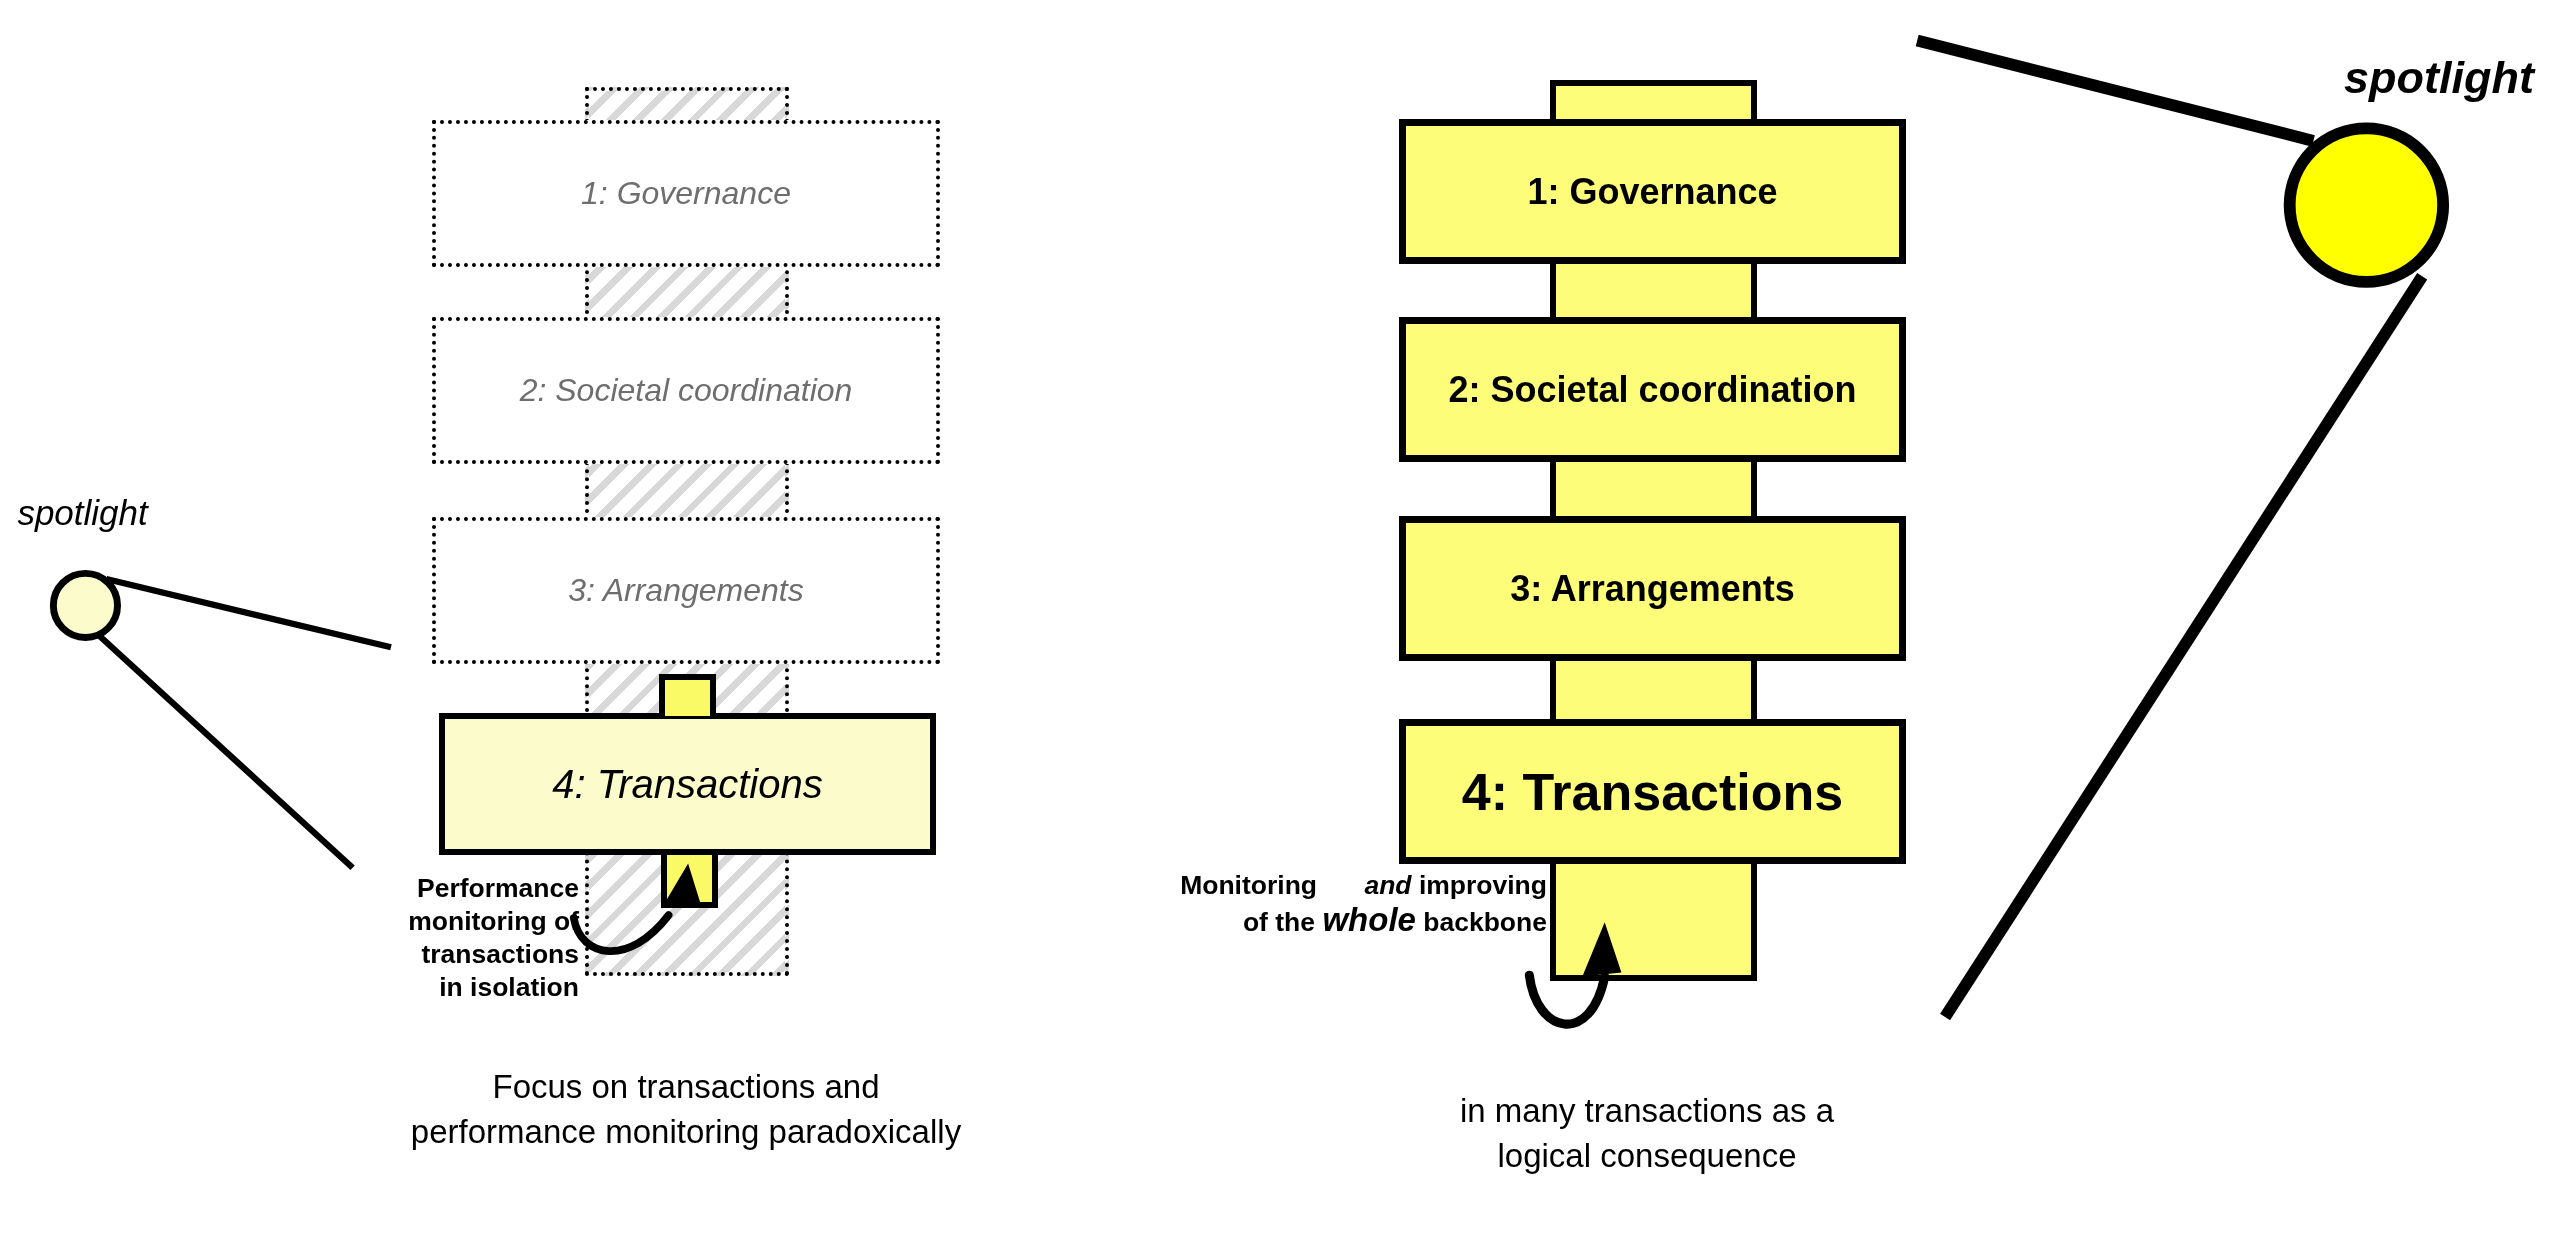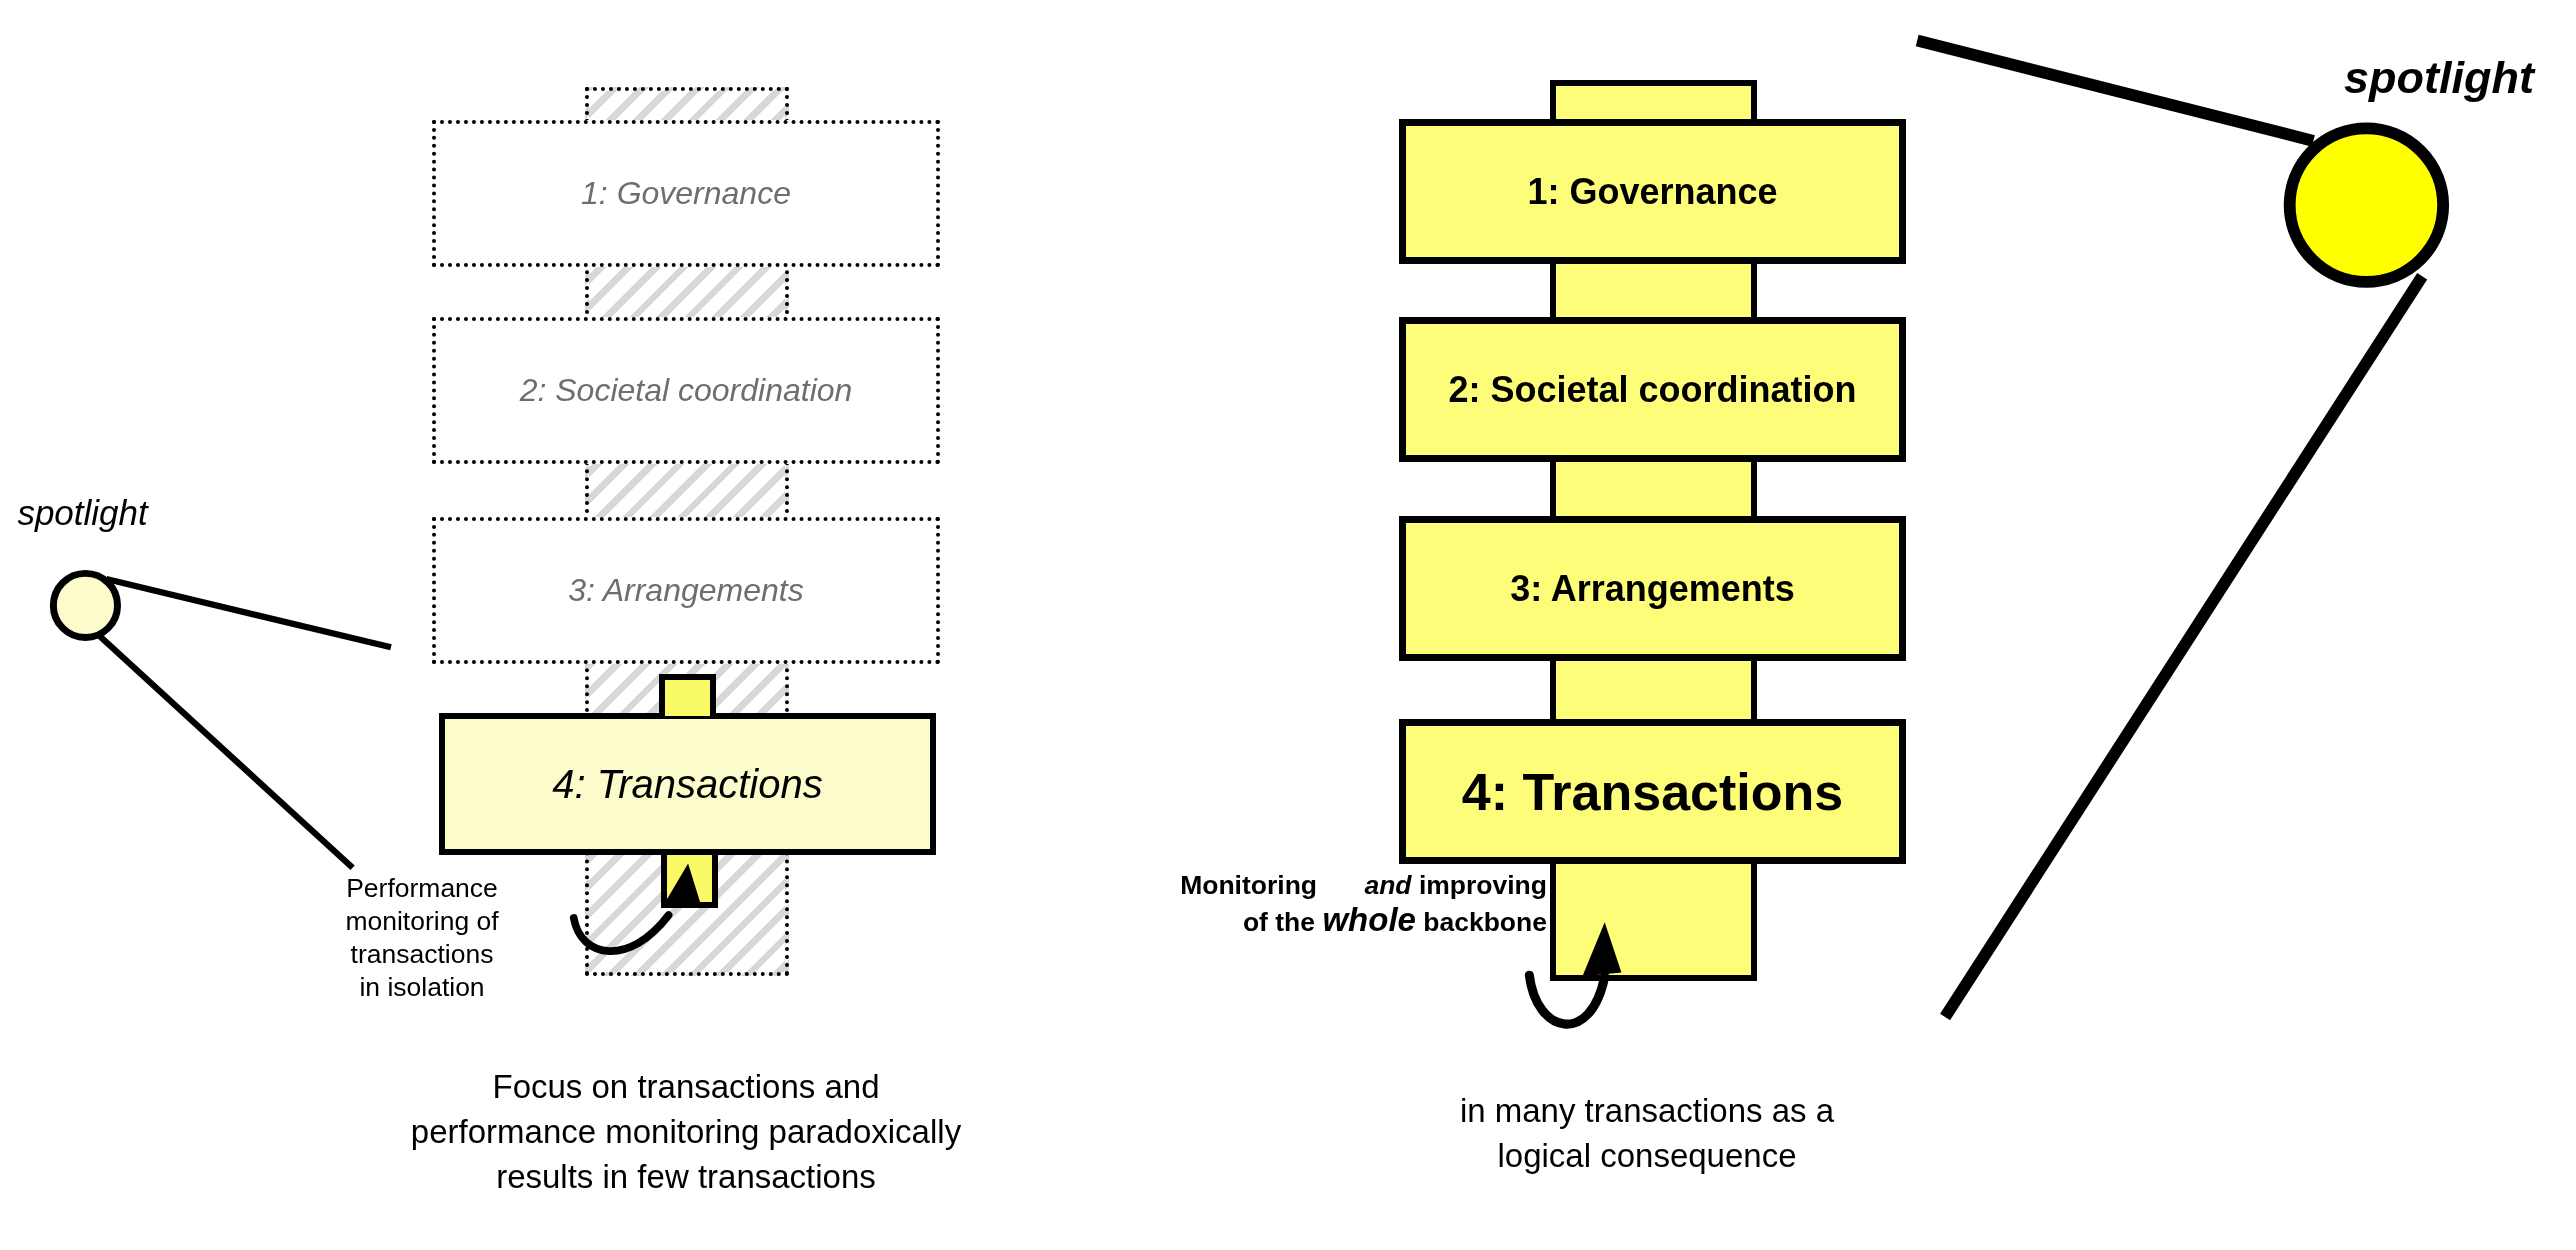--- a/index.html
+++ b/index.html
@@ -40,21 +40,21 @@
   .stub-top-left{
     position:absolute;left:659px;top:674px;width:57px;height:42px;z-index:30;box-sizing:border-box;
     border:6.3px solid #000;border-bottom:none;background:var(--stub_yellow,#FAFA66);
   }
   .stub-bottom-left{
     position:absolute;left:661px;top:855px;width:57px;height:53px;z-index:30;box-sizing:border-box;
     border:6.3px solid #000;border-top:none;background:var(--stub_yellow,#FAFA66);
   }
   .ann-left{
     position:absolute;left:265px;top:872px;width:314px;z-index:40;
-    text-align:center;font-weight:normal;font-size:26.5px;line-height:33px;
+    text-align:right;font-weight:bold;font-size:26.5px;line-height:33px;
   }
   .cap-left{
     position:absolute;left:337px;top:1064px;width:698px;z-index:40;
     text-align:center;font-size:33px;line-height:45px;
   }
   
   .backbone-right{
     position:absolute;left:1550px;top:80px;width:207px;height:901px;z-index:10;box-sizing:border-box;
     border:6.3px solid #000;background:var(--bright_yellow,#FDFD7A);
   }
@@ -114,21 +114,20 @@
   <div class="ann-left">
     <div>Performance</div>
     <div>monitoring of</div>
     <div>transactions</div>
     <div>in isolation</div>
   </div>
 
   <div class="cap-left">
     <div>Focus on transactions and</div>
     <div>performance monitoring paradoxically</div>
-    <div>results in few transactions</div>
   </div>
 
   <div class="backbone-right"></div>
 
   <div class="rbox rbox1">
     <span>1: Governance</span>
   </div>
   <div class="rbox rbox2">
     <span>2: Societal coordination</span>
   </div>

